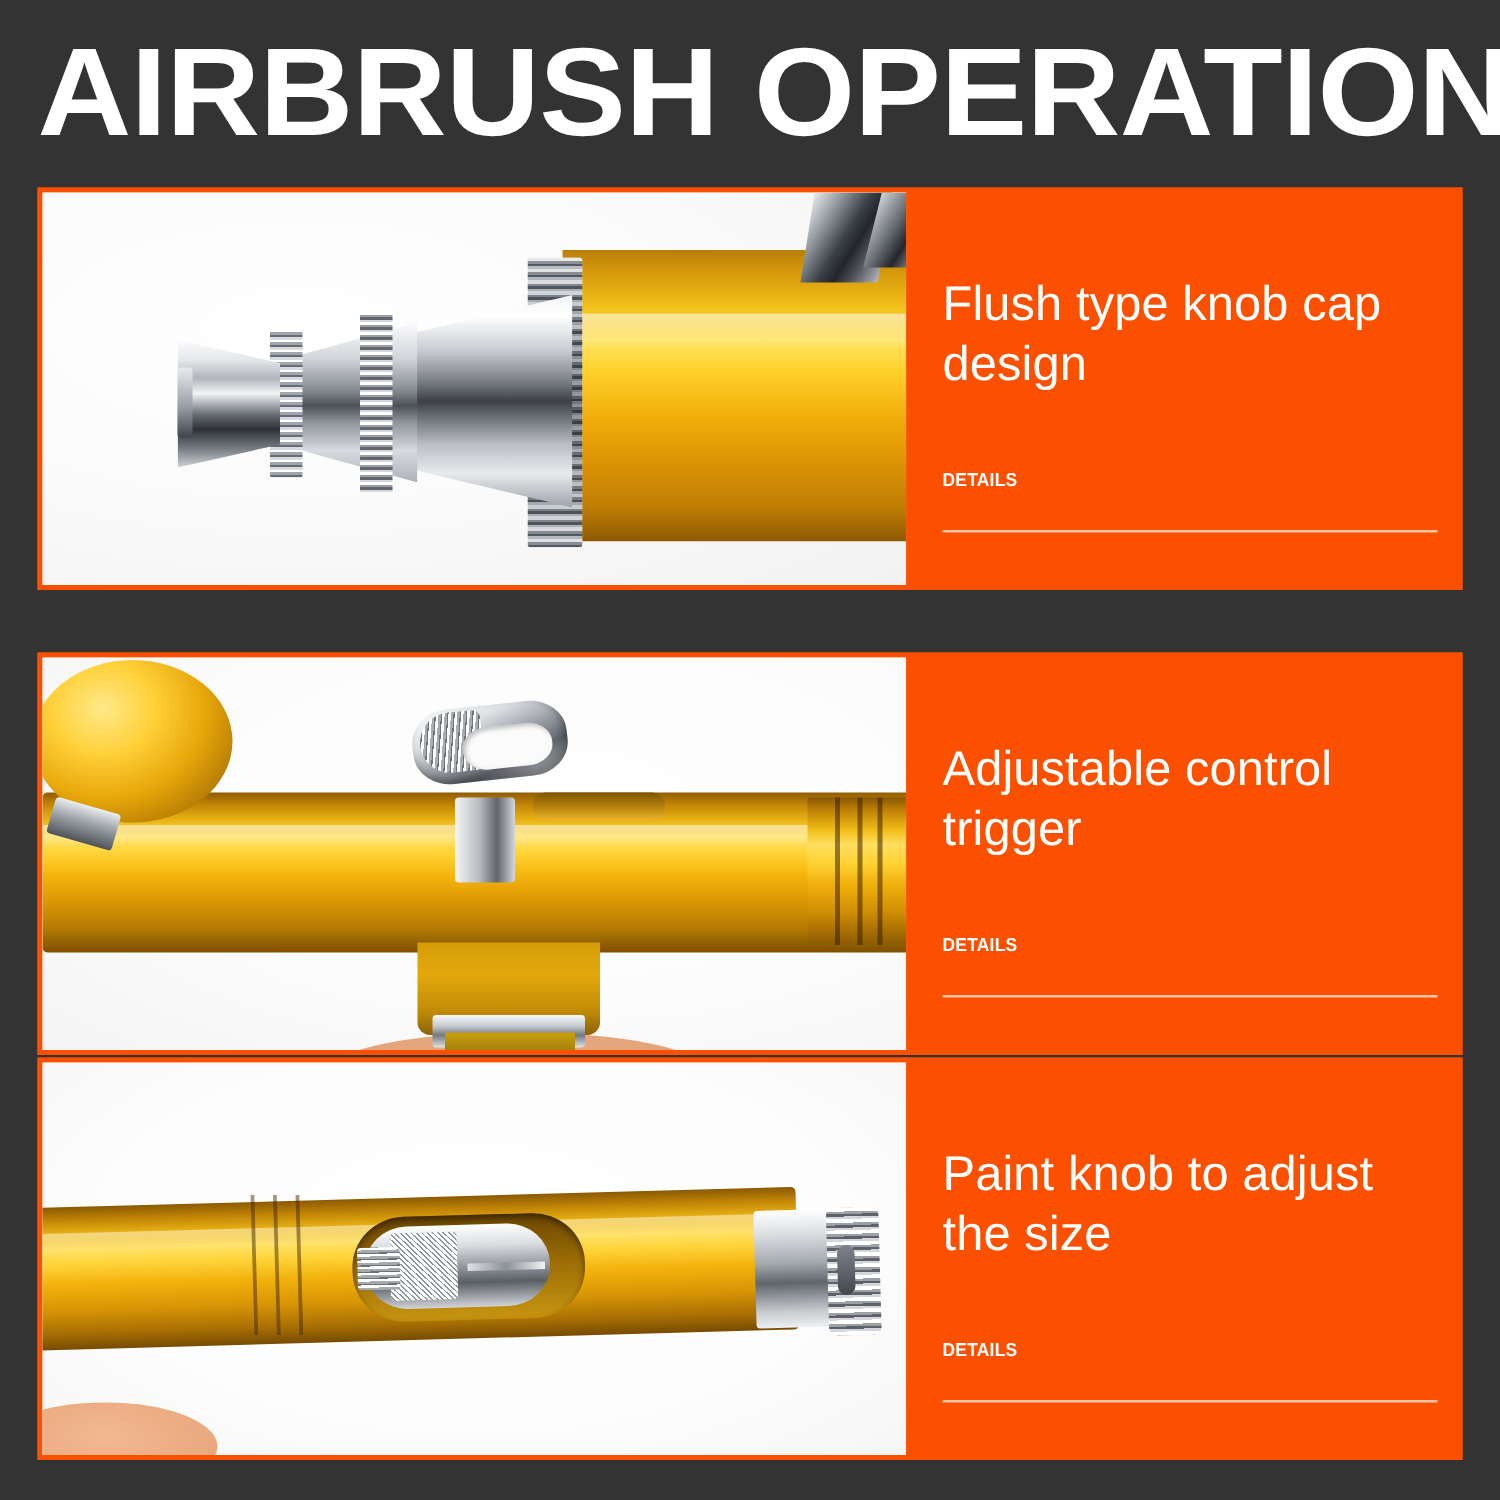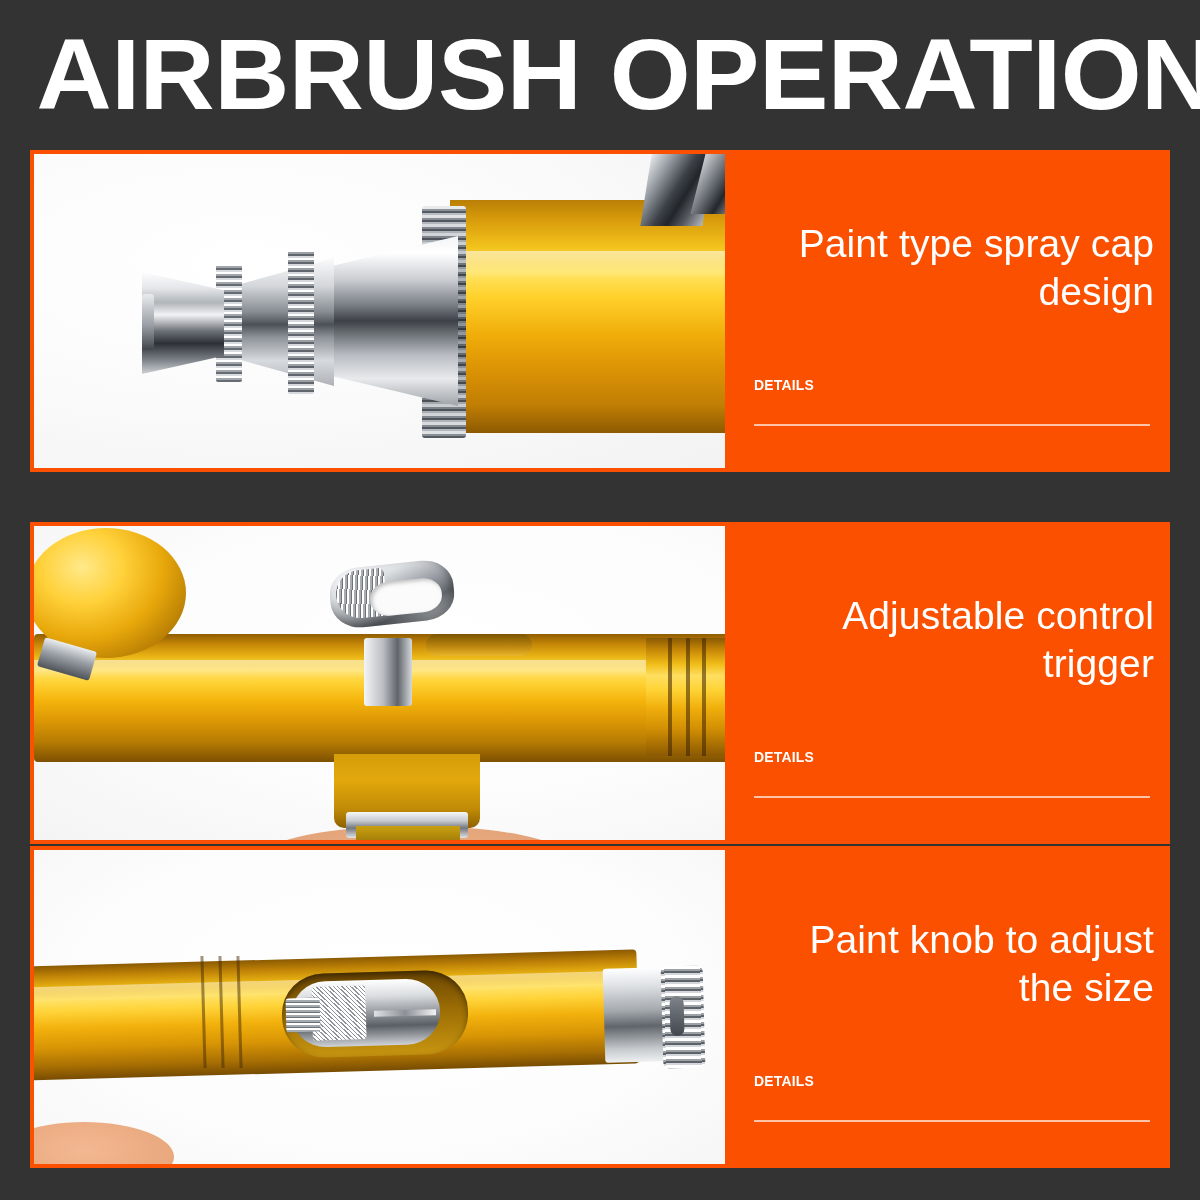--- a/index.html
+++ b/index.html
@@ -12,21 +12,20 @@
     background: #333333;
     font-family: "Liberation Sans", sans-serif;
     overflow: hidden;
   }
   .page {
     position: relative;
     width: 1200px;
     height: 1200px;
     background: #333333;
     box-sizing: border-box;
-    text-align: right;
   }
 
   
   .page-title {
     position: absolute;
     left: 30px;
     top: 18px;
     width: 1140px;
     height: 112px;
     color: #ffffff;
@@ -453,21 +452,21 @@
       <div class="ph1-mid-cone"></div>
       <div class="ph1-knurl-mid"></div>
       <div class="ph1-knurl-small"></div>
       <div class="ph1-tip"></div>
       <div class="ph1-tip-hole"></div>
       <div class="ph1-hose"></div>
       <div class="ph1-hose2"></div>
     </div>
 
     <div class="panel-text">
-      <div class="feature-heading">Paint type spray cap design</div>
+      <div class="feature-heading">Flush type knob cap design</div>
       <div class="details-label">DETAILS</div>
       <div class="details-rule"></div>
     </div>
   </div>
 
   <div class="panel" id="panel-2">
 
     <div class="panel-photo">
       <div class="ph2-bg"></div>
       <div class="ph2-hand"></div>

